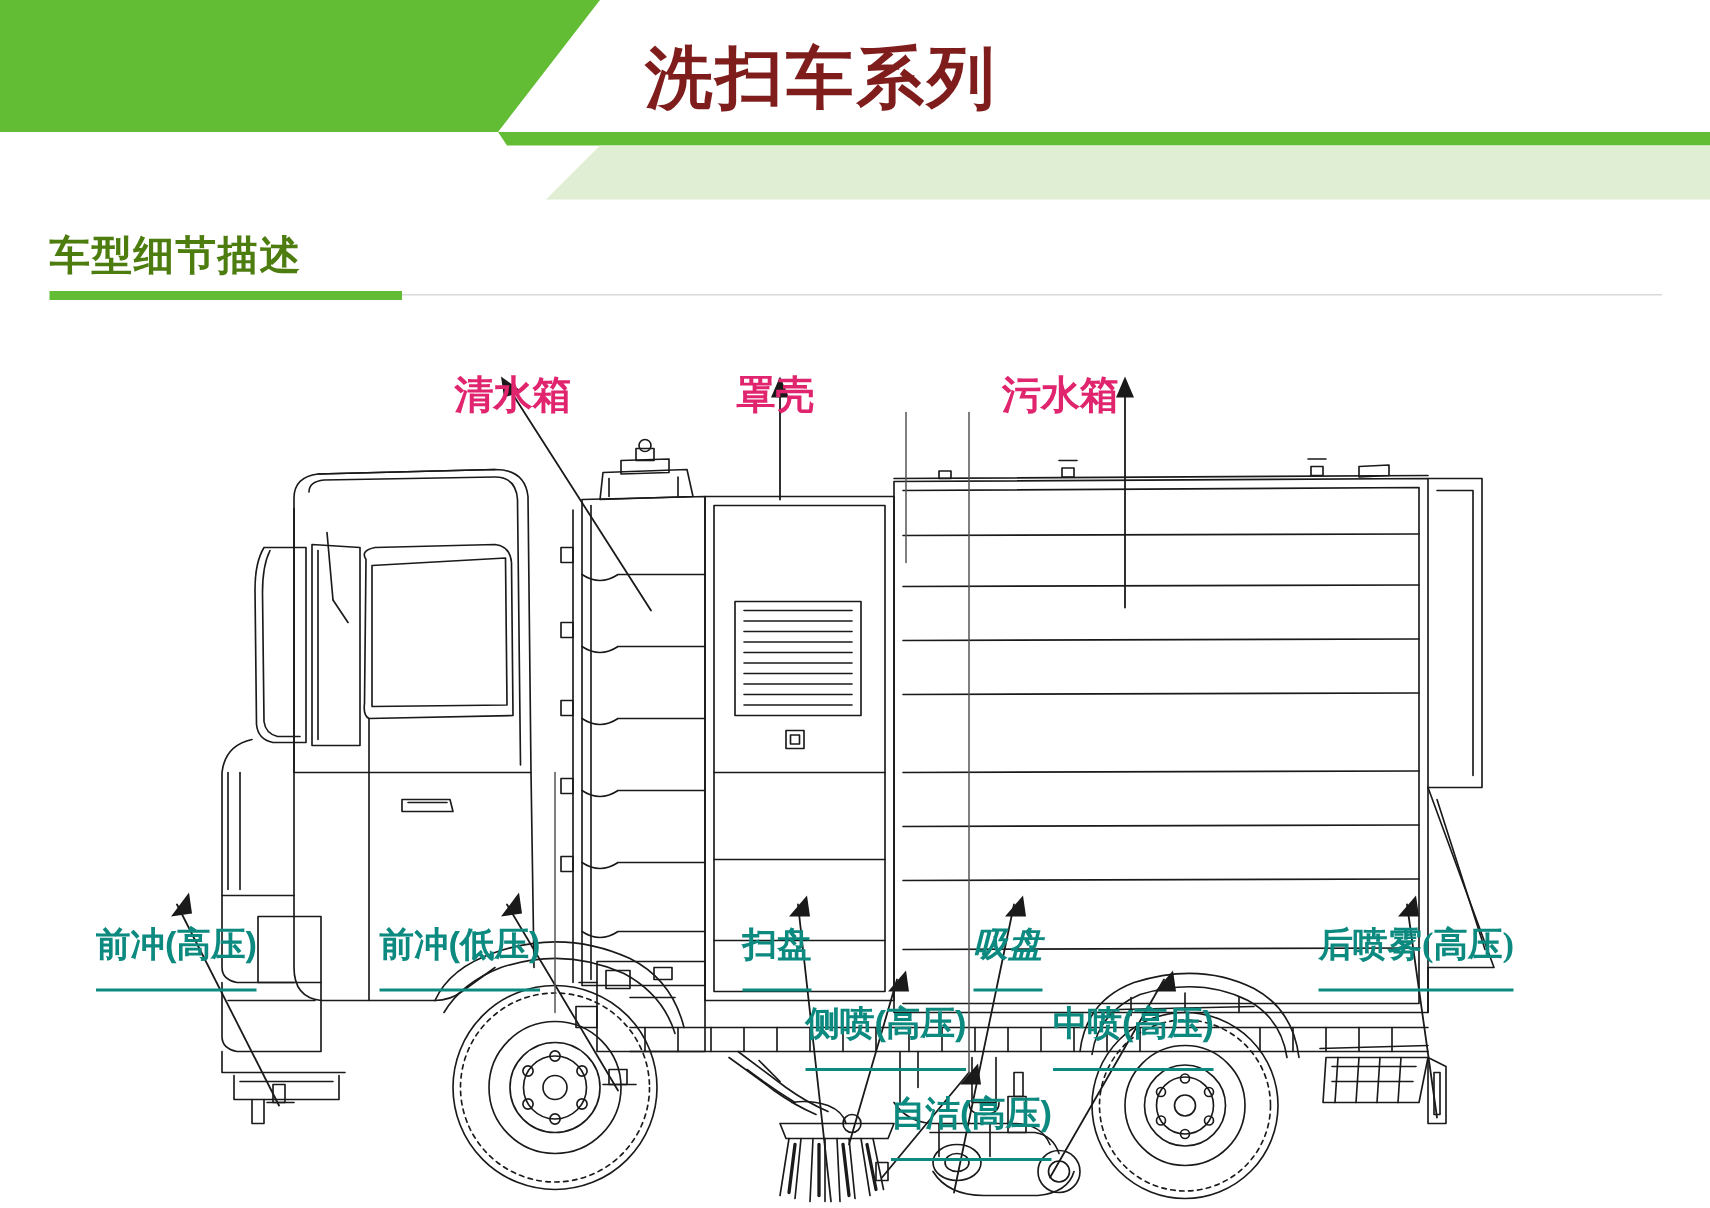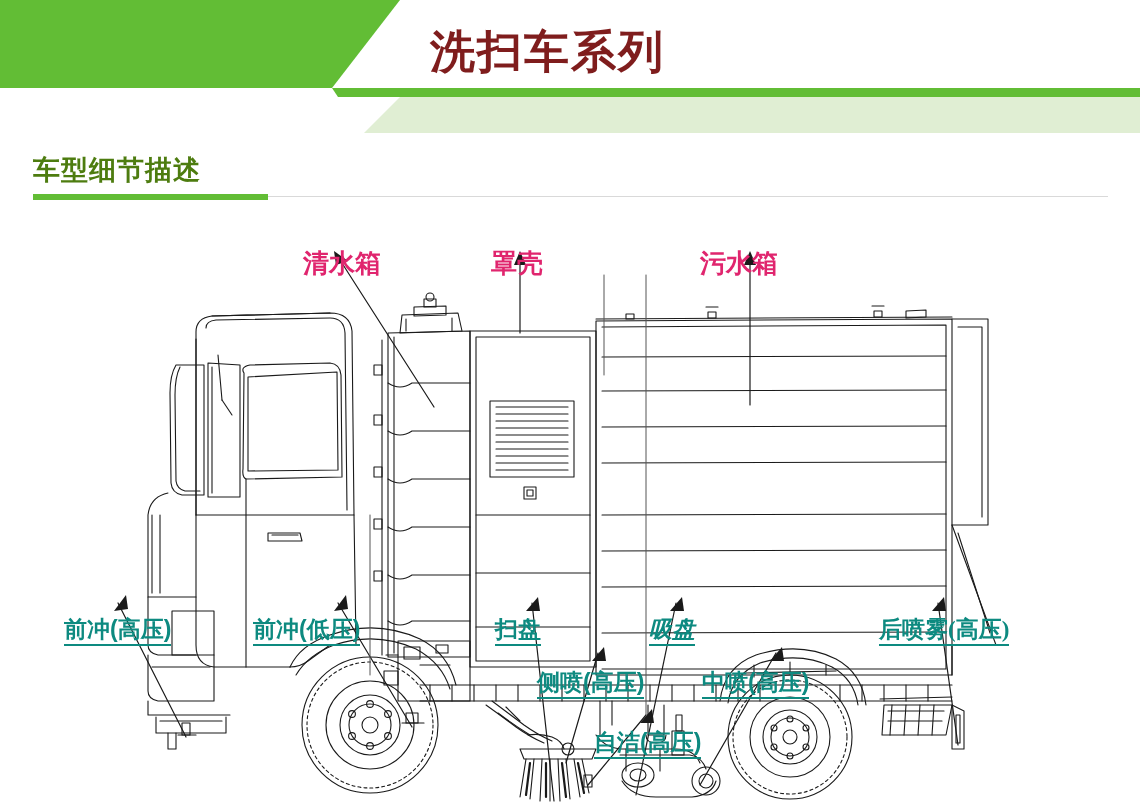--- a/index.html
+++ b/index.html
@@ -88,21 +88,21 @@
     line-height: 1;
   }
   .label-top {
     font-size: 26px;
     color: #e0256e;
   }
   .label-bottom {
     font-size: 23px;
     color: #0d8a80;
     border-bottom: 2px solid #0d8a80;
-    padding-bottom: 3px;
+    padding-bottom: 18px;
   }
 </style>
 </head>
 <body>
 
 <div id="slide">
 
   <div class="header-band">
     <svg width="1140" height="145" viewBox="0 0 1140 145" xmlns="http://www.w3.org/2000/svg">
 
@@ -420,21 +420,21 @@
           <path d="M370 300 L370 460"></path>
           <path d="M604 60 L604 160"></path>
         </g>
 
       </g>
     </svg>
   </div>
 
   <div class="label label-top" style="left:303px; top:250px;">清水箱</div>
   <div class="label label-top" style="left:491px; top:250px;">罩壳</div>
-  <div class="label label-top" style="left:700px; top:250px;">污水箱</div>
+  <div class="label label-top" style="left:668px; top:250px;">污水箱</div>
 
   <div class="label label-bottom" style="left:64px; top:618px;">前冲(高压)</div>
   <div class="label label-bottom" style="left:253px; top:618px;">前冲(低压)</div>
   <div class="label label-bottom" style="left:495px; top:618px;">扫盘</div>
   <div class="label label-bottom" style="left:649px; top:618px;font-style:italic;">吸盘</div>
   <div class="label label-bottom" style="left:879px; top:618px;font-family:Liberation Serif, serif;">后喷雾(高压)</div>
   <div class="label label-bottom" style="left:489px; top:671px;margin-left:48px;">侧喷(高压)</div>
   <div class="label label-bottom" style="left:702px; top:671px;">中喷(高压)</div>
   <div class="label label-bottom" style="left:594px; top:731px;text-align:center;">自洁(高压)</div>
 

